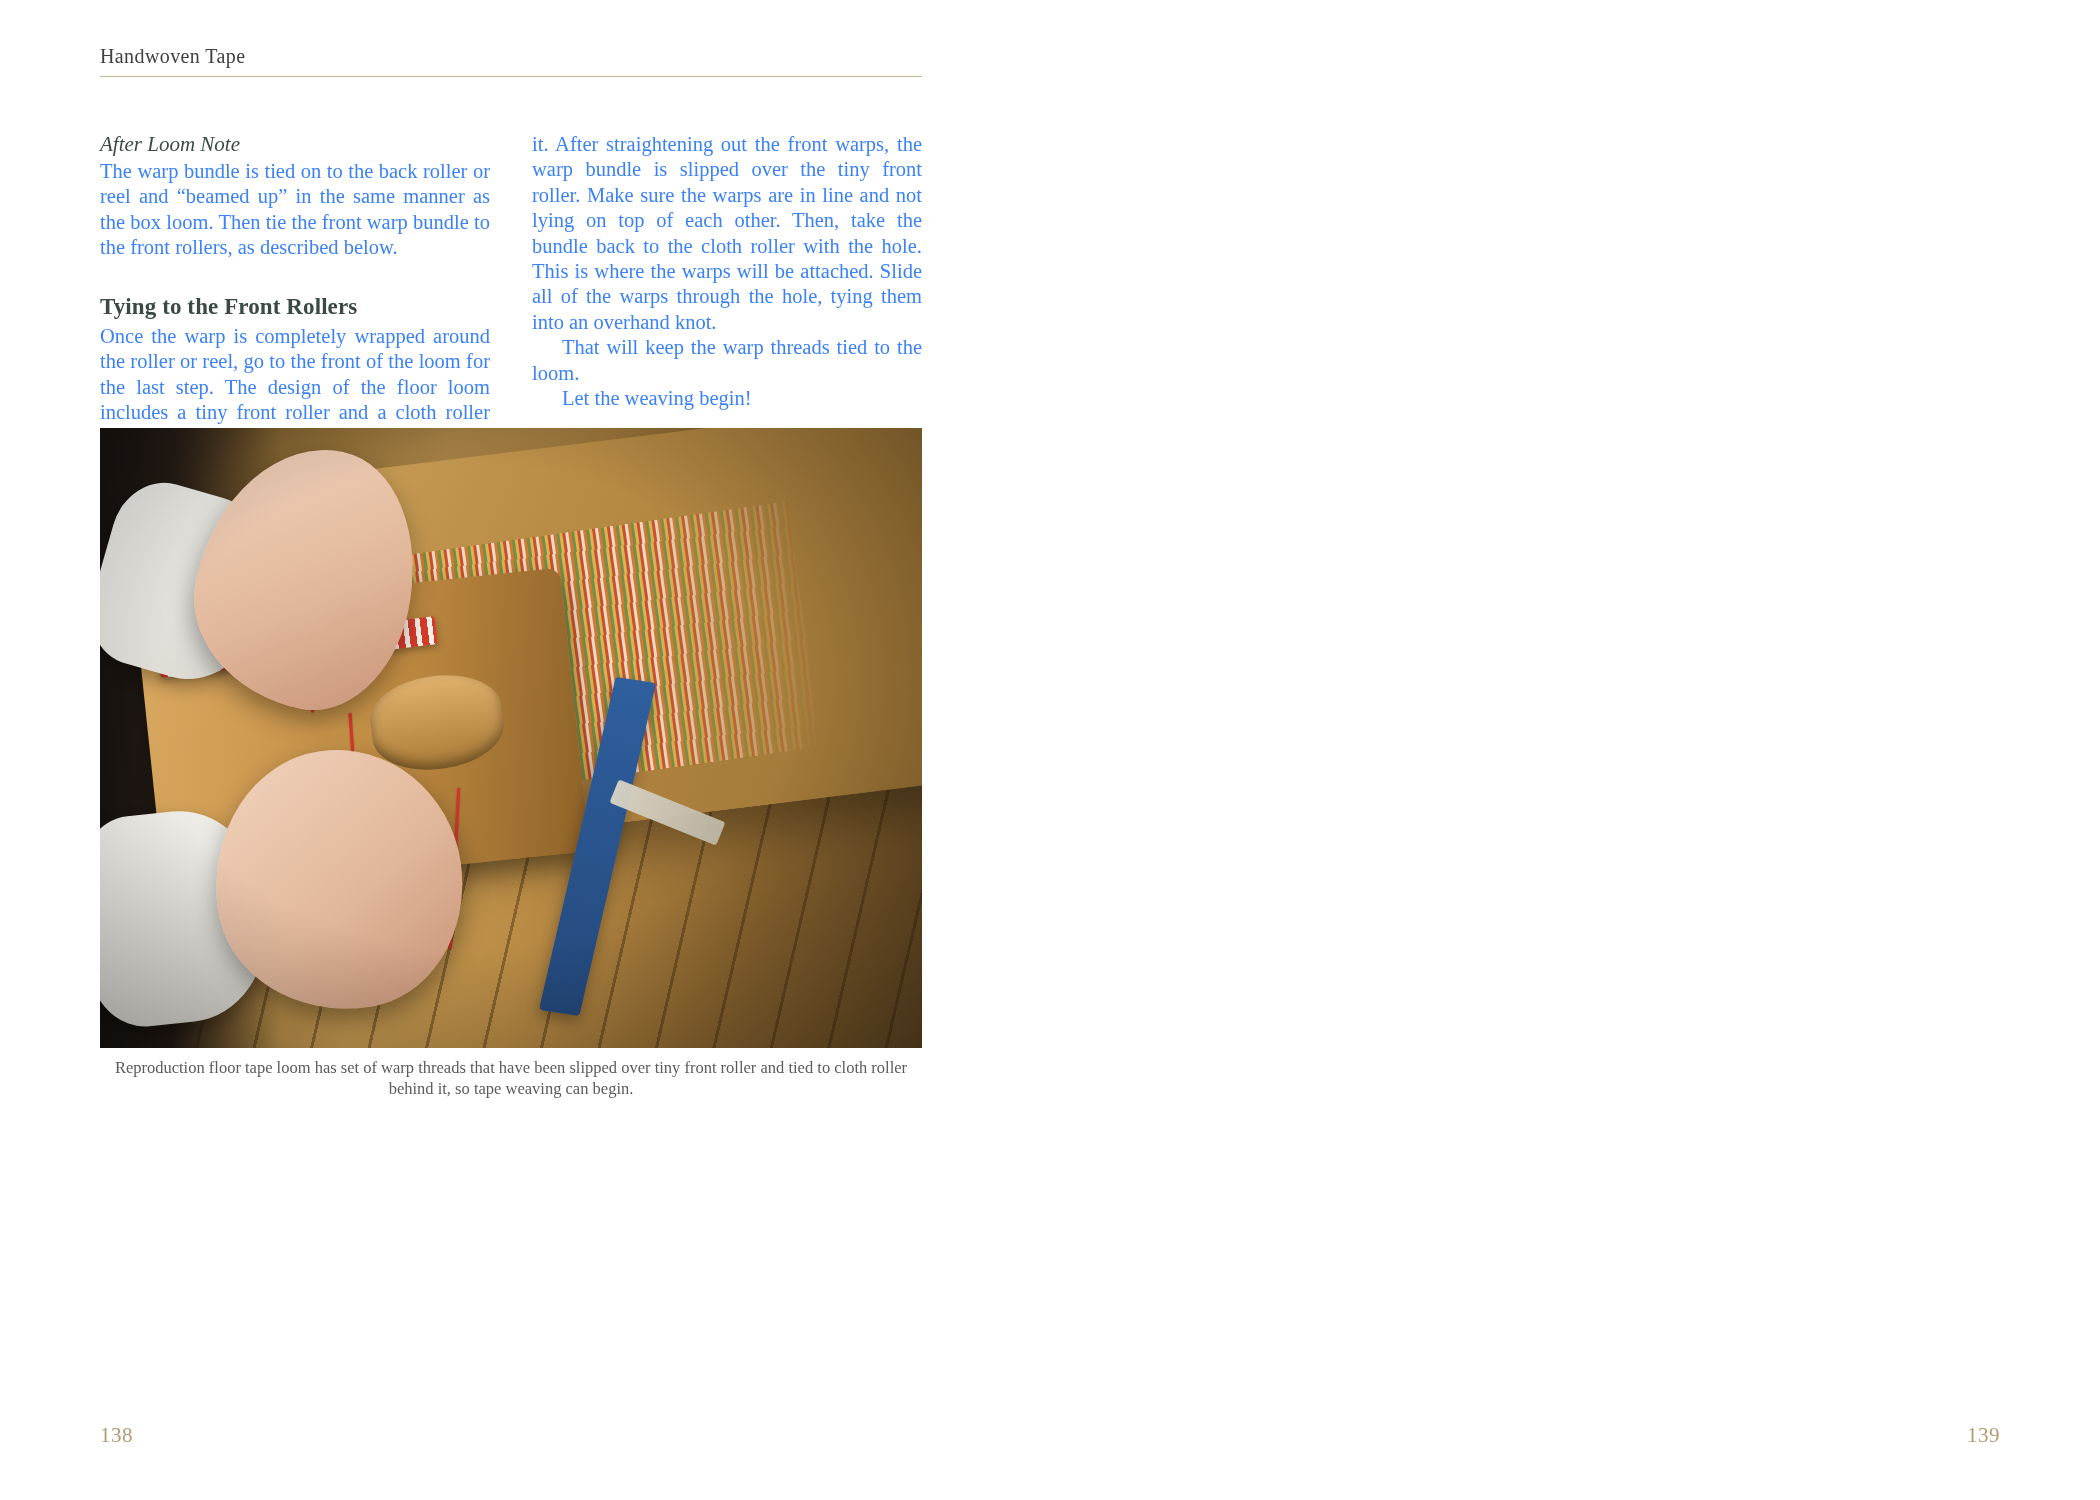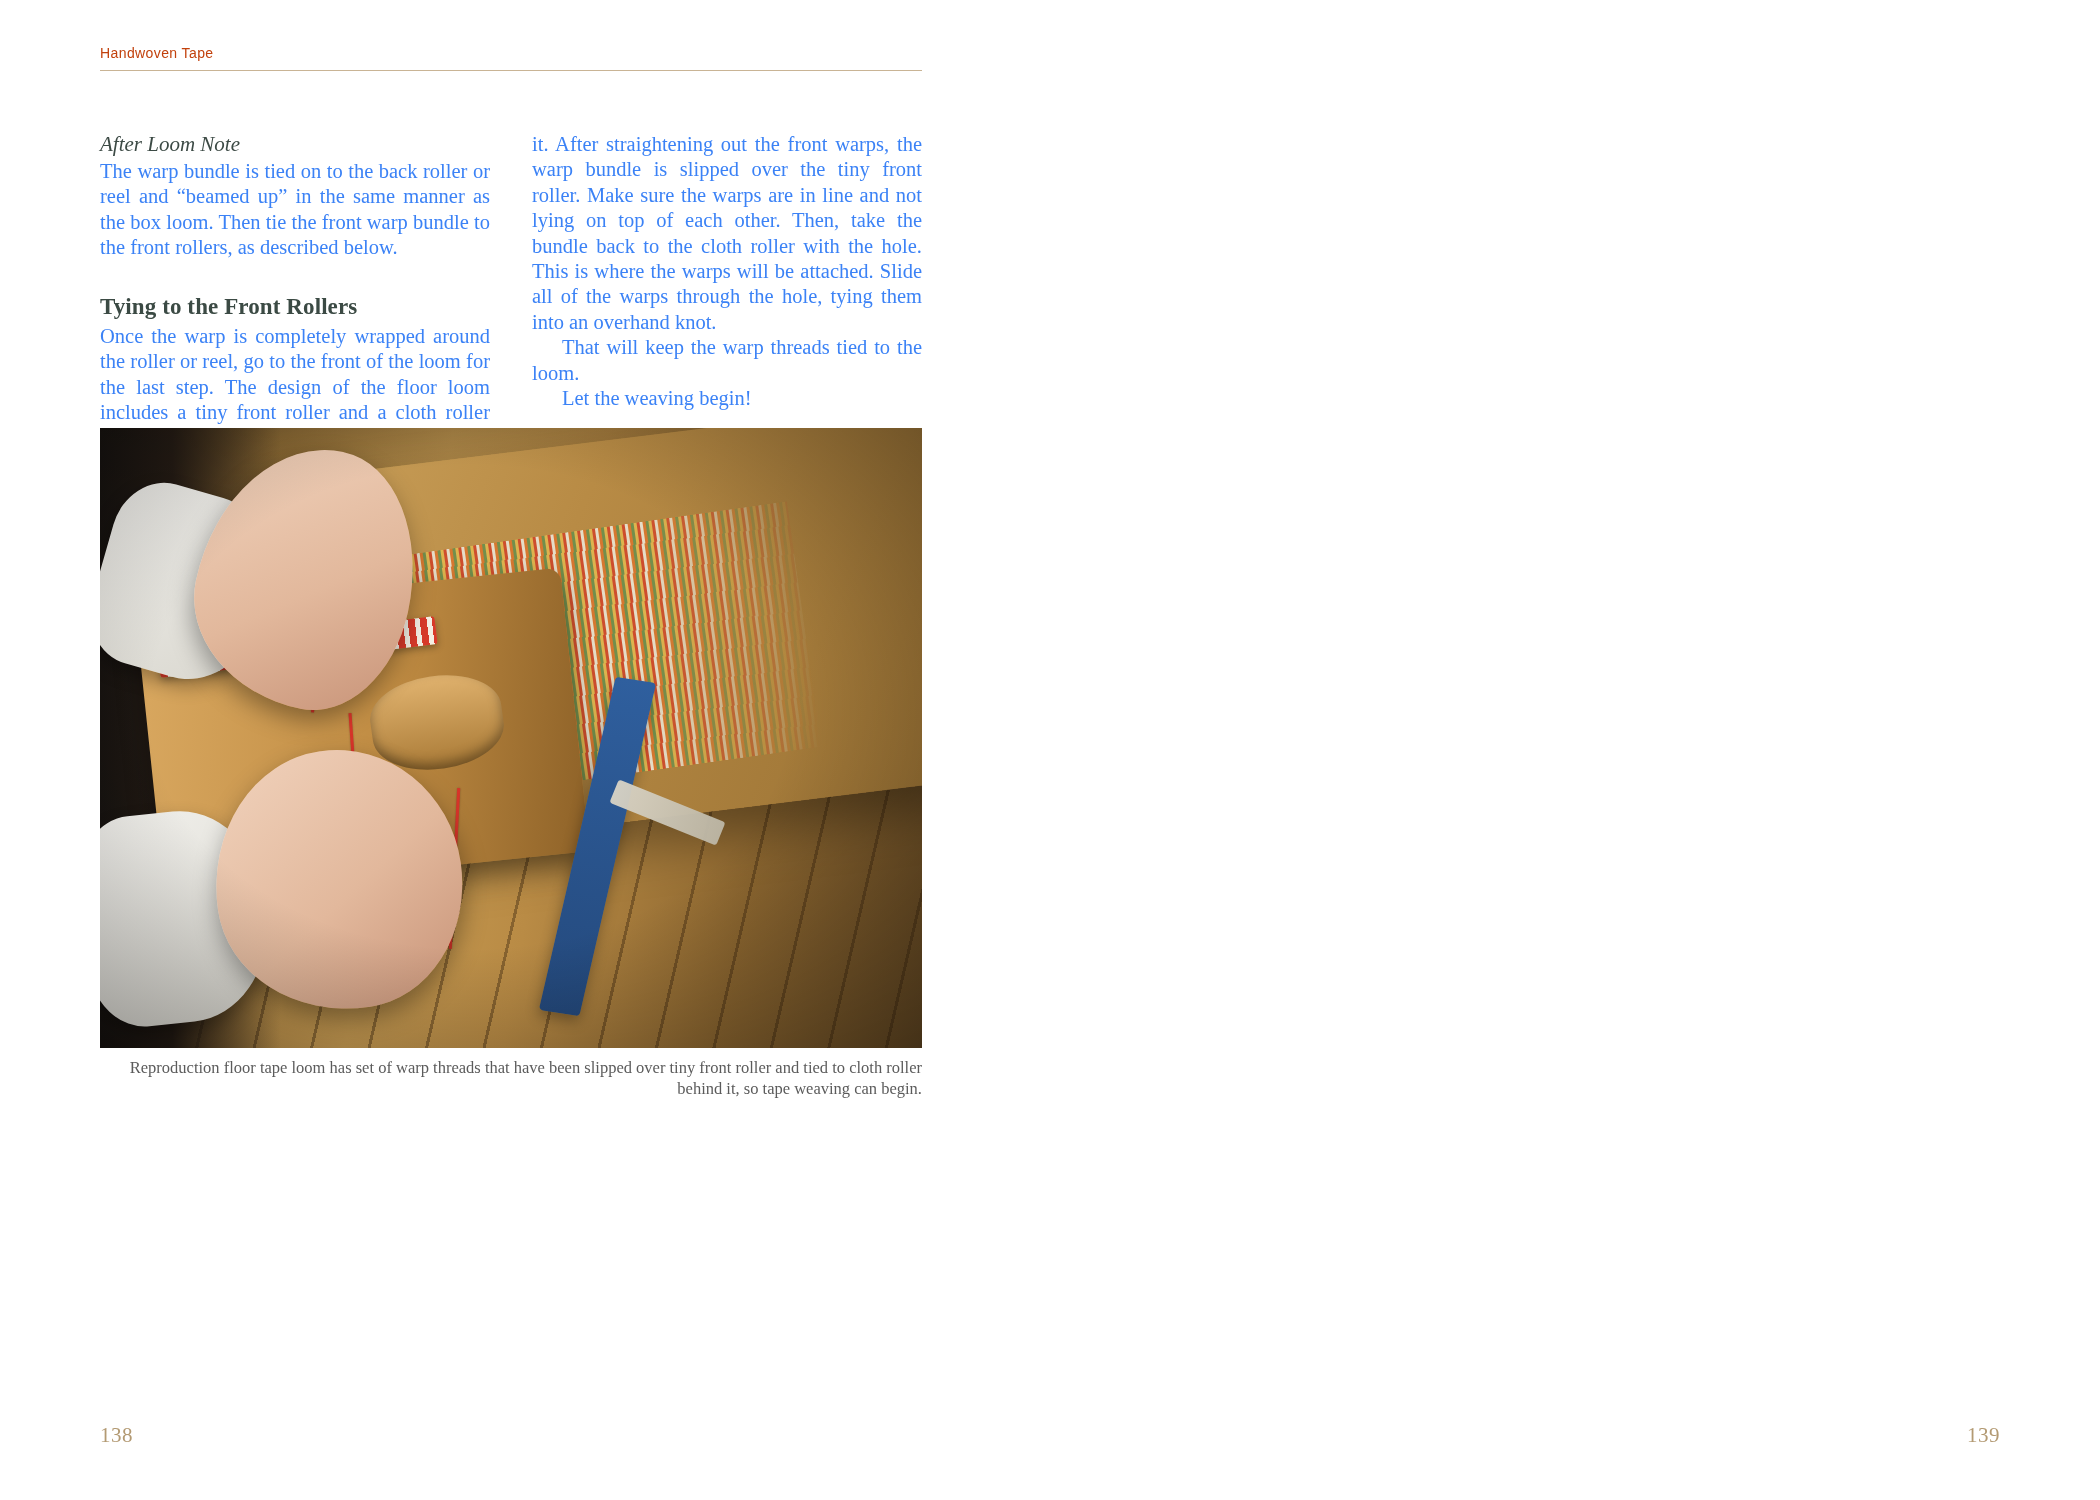--- a/index.html
+++ b/index.html
@@ -34,24 +34,24 @@
   .page-right { padding: 0; }
 
   
   .running-head {
     position: absolute;
     left: 100px;
     top: 46px;
     width: 820px;
   }
   .running-head-text {
-    font-family: Liberation Sans, sans-serif;
-    font-size: 14px;
+    font-family: Liberation Serif, serif;
+    font-size: 20px;
     letter-spacing: 0.4px;
-    color: #c2410c;
+    color: #404040;
     line-height: 1;
   }
   .running-rule {
     margin-top: 10px;
     height: 1px;
     background: #c9b495;
     width: 822px;
   }
 
   
@@ -110,21 +110,21 @@
     width: 822px;
     height: 620px;
   }
 
   .caption {
     position: absolute;
     font-family: "Liberation Serif", serif;
     font-size: 16.5px;
     line-height: 20.5px;
     color: #5b5b5b;
-    text-align: right;
+    text-align: center;
   }
   .caption-loom {
     left: 100px;
     top: 1058px;
     width: 822px;
   }
 
   
   .folio {
     position: absolute;

